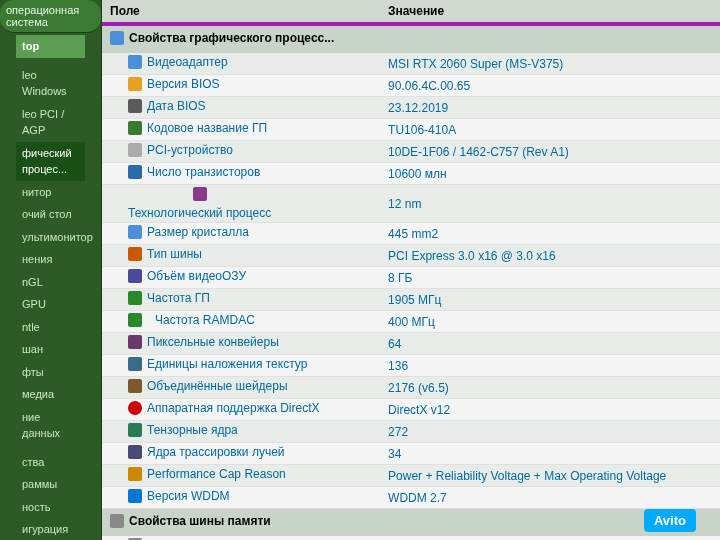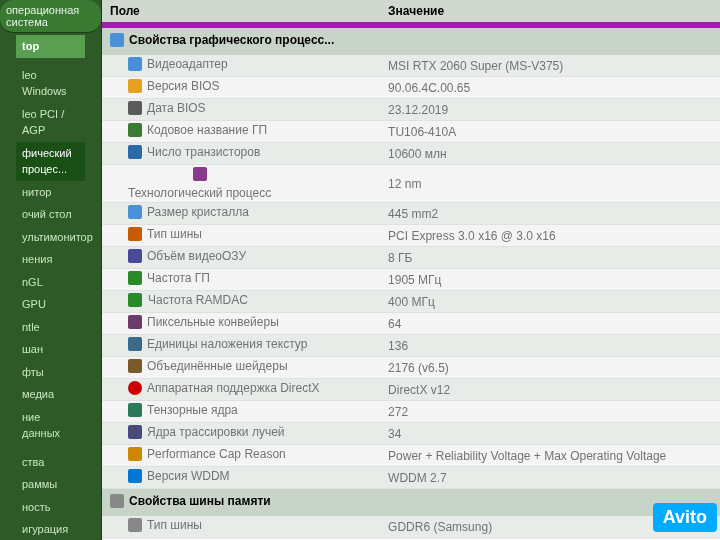--- a/index.html
+++ b/index.html
@@ -75,29 +75,29 @@
       border-collapse: collapse;
     }
 
     thead th {
       background: #d0d8d0;
       padding: 4px 8px;
       text-align: left;
       font-size: 12px;
       font-weight: bold;
       color: #000;
-      border-bottom: 6px solid #a21caf;
+      border-bottom: 4px solid #a21caf;
       position: sticky;
       top: 0;
     }
 
     tr.data-row td {
       padding: 2px 8px;
       font-size: 12px;
-      color: #737373;
+      color: #0369a1;
       vertical-align: middle;
       border-bottom: 1px solid #e0e0e0;
     }
 
     tr.data-row:nth-child(even) {
       background: #e8ece8;
     }
 
     tr.data-row:nth-child(odd) {
       background: #f4f4f4;
@@ -202,20 +202,29 @@
     <td>
       <span style="display:inline-flex;align-items:center;gap:5px;padding-left:18px;">
         <span style="display:inline-block;width:14px;height:14px;background:#3a7a32;border-radius:2px;;flex-shrink:0;"></span>
         <span>Кодовое название ГП</span>
       </span>
     </td>
     <td>TU106-410A</td>
   </tr>
           <tr class="data-row">
     <td>
+      <span style="display:inline-flex;align-items:center;gap:5px;padding-left:18px;">
+        <span style="display:inline-block;width:14px;height:14px;background:#aaaaaa;border-radius:2px;;flex-shrink:0;"></span>
+        <span>PCI-устройство</span>
+      </span>
+    </td>
+    <td>10DE-1F06 / 1462-C757  (Rev A1)</td>
+  </tr>
+          <tr class="data-row">
+    <td>
       <span style="display:inline-flex;align-items:flex-start;gap:5px;padding-left:18px;">
         <span style="display:inline-block;width:14px;height:14px;background:#2a6aaa;border-radius:2px;;flex-shrink:0;"></span>
         <span>Число транзисторов</span>
       </span>
     </td>
     <td>10600 млн</td>
   </tr>
           <tr class="data-row">
     <td>
       <span style="display:inline-flex;align-items:center;gap:5px;padding-left:18px;flex-direction:column;">
@@ -256,21 +265,21 @@
     <td>
       <span style="display:inline-flex;align-items:flex-start;gap:5px;padding-left:18px;">
         <span style="display:inline-block;width:14px;height:14px;background:#2a8a2a;border-radius:2px;;flex-shrink:0;"></span>
         <span>Частота ГП</span>
       </span>
     </td>
     <td>1905 МГц</td>
   </tr>
           <tr class="data-row">
     <td>
-      <span style="display:inline-flex;align-items:center;gap:6px;padding-left:18px;">
+      <span style="display:inline-flex;align-items:center;gap:13px;padding-left:18px;">
         <span style="display:inline-block;width:14px;height:14px;background:#2a8a2a;border-radius:2px;;flex-shrink:0;"></span>
         <span>Частота RAMDAC</span>
       </span>
     </td>
     <td>400 МГц</td>
   </tr>
           <tr class="data-row">
     <td>
       <span style="display:inline-flex;align-items:center;gap:5px;padding-left:18px;">
         <span style="display:inline-block;width:14px;height:14px;background:#6a3a6a;border-radius:2px;;flex-shrink:0;"></span>
@@ -362,15 +371,15 @@
           <tr class="data-row">
     <td>
       
     </td>
     <td>256 бит</td>
   </tr>
         </tbody>
     </table>
   </div>
   <div style="position:relative; height:0;">
-    <div class="avito-badge" style="position:fixed;bottom:8px;right:3px;background:#00aaff;color:white;font-weight:bold;font-size:18px;padding:4px 10px;border-radius:4px;z-index:100;">Avito</div>
+    <div class="avito-badge" style="position:fixed;bottom:8px;right:24px;background:#00aaff;color:white;font-weight:bold;font-size:13px;padding:4px 10px;border-radius:4px;z-index:100;">Avito</div>
   </div>
 </div>
 
 </body></html>

